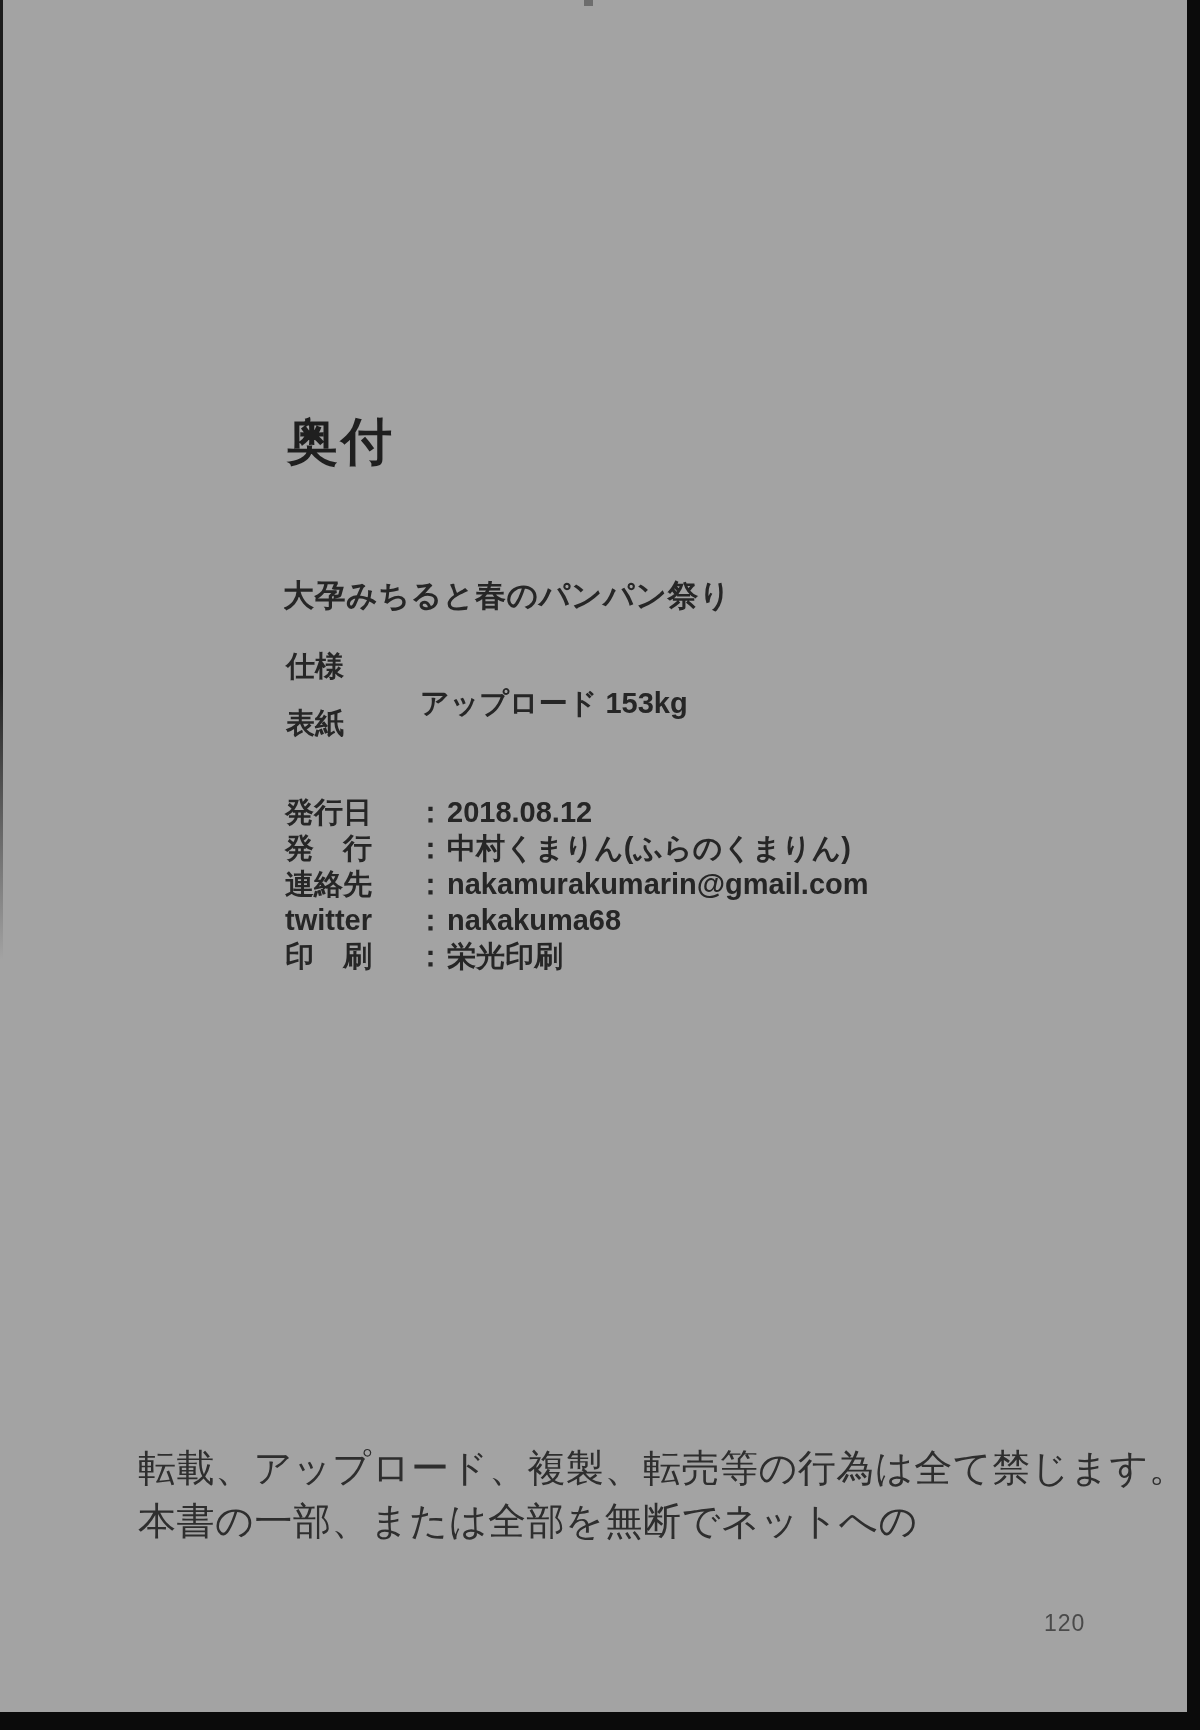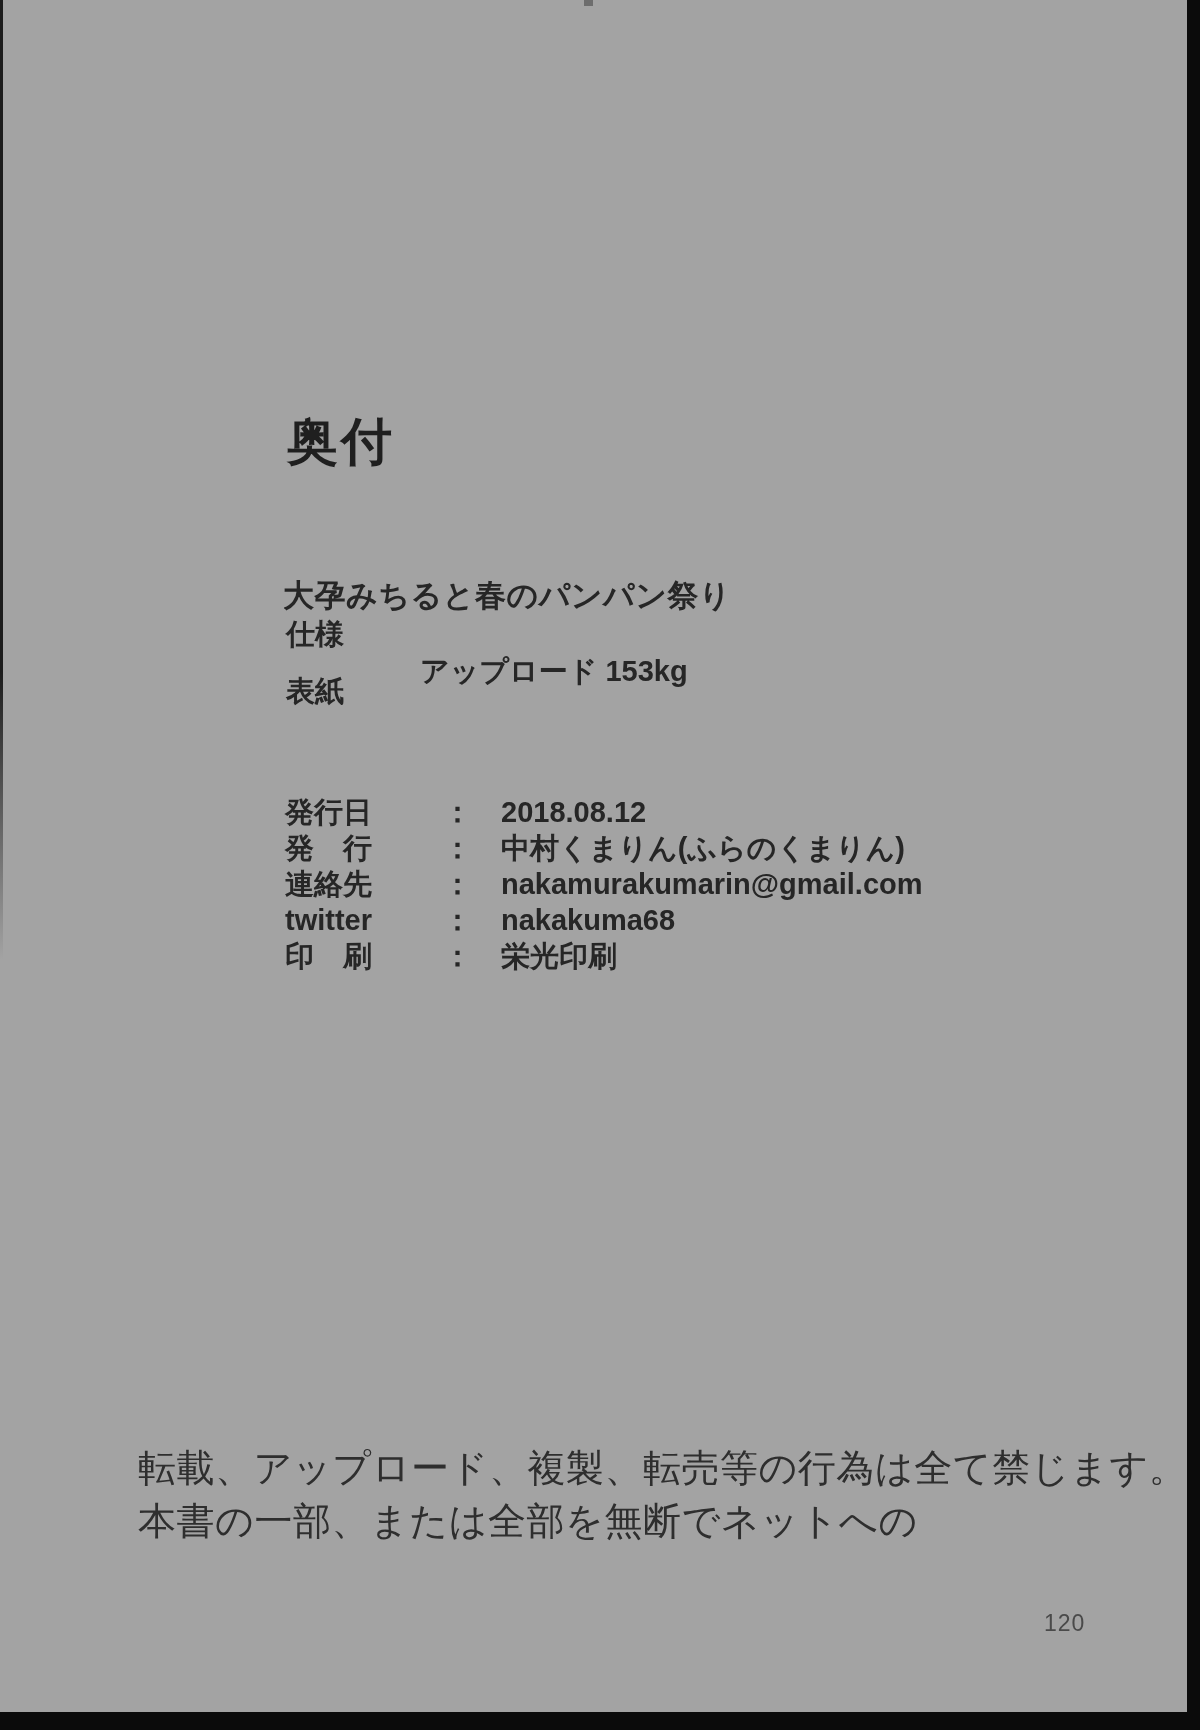--- a/index.html
+++ b/index.html
@@ -57,38 +57,38 @@
     font-size: 31px;
     font-weight: bold;
     letter-spacing: 0.5px;
     color: #262626;
     white-space: nowrap;
     margin-top: 7px;
   }
 
   .spec-block {
     position: absolute;
-    left: 286px; top: 616px;
+    left: 286px; top: 648px;
     font-size: 29px;
     font-weight: bold;
     line-height: 37px;
     color: #262626;
   }
   .spec-row { display: flex; white-space: nowrap; }
   .spec-label { width: 134px; flex: 0 0 134px; margin-top: 20px; }
 
   .info-block {
     position: absolute;
     left: 285px; top: 794px;
     font-size: 29px;
     font-weight: bold;
     line-height: 36px;
     color: #262626;
   }
-  .info-row { display: flex; white-space: nowrap; gap: 27px; }
+  .info-row { display: flex; white-space: nowrap; }
   .info-row.gap-before { }
   .info-label { width: 131px; flex: 0 0 131px; }
   .info-colon { width: 31px; flex: 0 0 31px; }
 
   .notice {
     position: absolute;
     left: 138px; top: 1442px;
     font-size: 38px;
     font-weight: normal;
     line-height: 53px;

